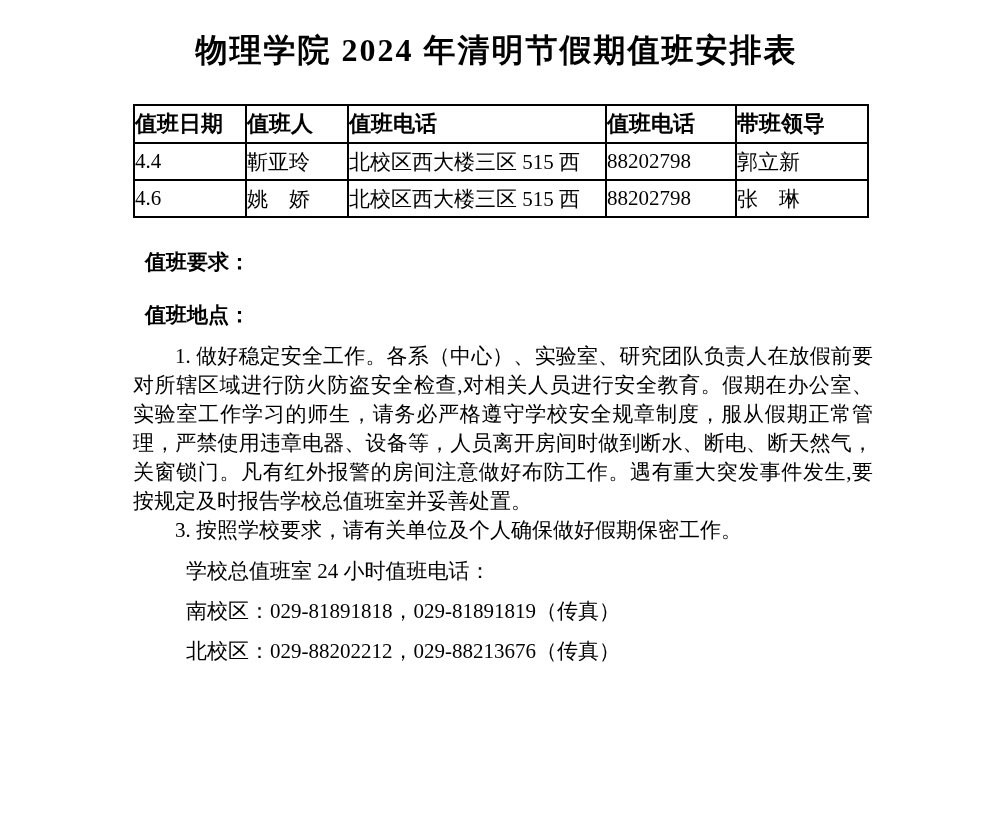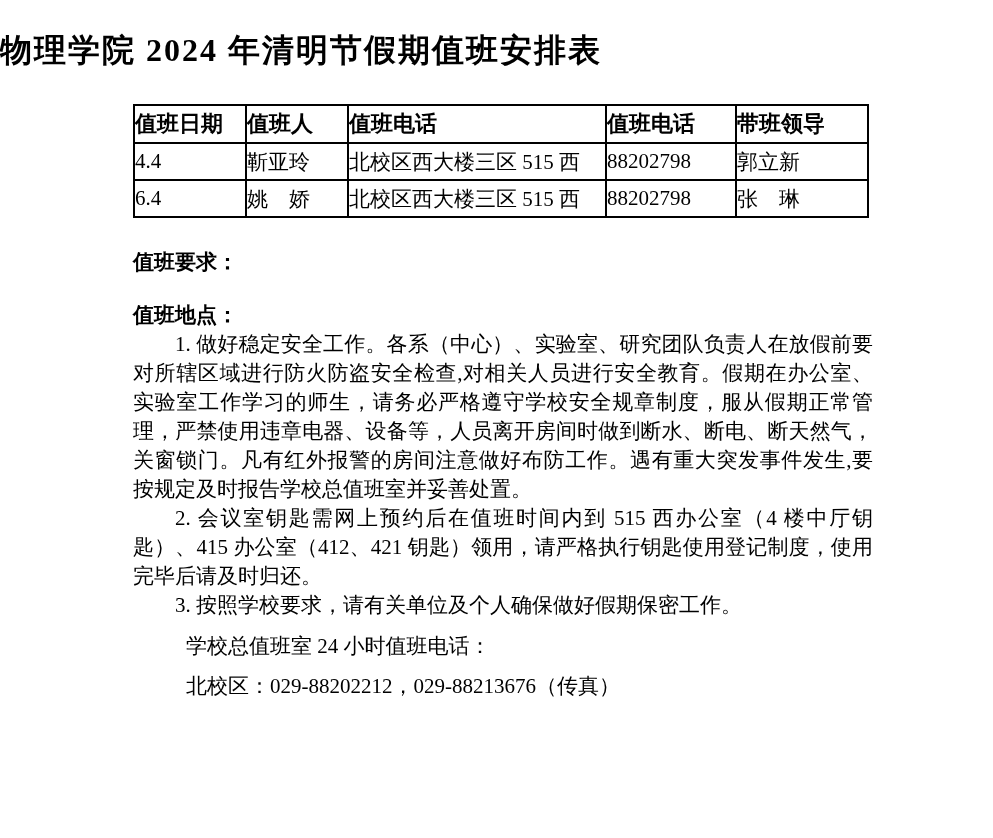--- a/index.html
+++ b/index.html
@@ -10,20 +10,21 @@
     width: 993px;
     height: 838px;
     background: #ffffff;
     color: #000000;
     font-family: "Liberation Serif", "DejaVu Serif", serif;
     overflow: hidden;
     position: relative;
   }
   .doc-title {
     margin: 30px 0 0 0;
+    text-align: center;
     font-size: 32px;
     font-weight: bold;
     letter-spacing: 2px;
     line-height: 40px;
     white-space: nowrap;
   }
   table.duty-table {
     border-collapse: collapse;
     table-layout: fixed;
     margin: 34px 0 0 133px;
@@ -49,21 +50,21 @@
     font-weight: normal;
   }
   .content {
     margin-left: 133px;
     width: 740px;
     font-size: 21px;
     line-height: 29px;
   }
   .sec-heading {
     font-weight: bold;
-    margin: 0;
+    margin: 12px;
   }
   .req-heading { margin-top: 30px; }
   .notes-heading { margin-top: 24px; }
   .para {
     margin: 0;
     text-indent: 42px;
     text-align: justify;
   }
   .contact {
     margin-top: 12px;
@@ -100,37 +101,37 @@
     </thead>
     <tbody>
       <tr>
         <td>4.4</td>
         <td>靳亚玲</td>
         <td>北校区西大楼三区 515 西</td>
         <td>88202798</td>
         <td>郭立新</td>
       </tr>
       <tr>
-        <td>6.4</td>
+        <td>4.6</td>
         <td>姚　娇</td>
         <td>北校区西大楼三区 515 西</td>
         <td>88202798</td>
         <td>张　琳</td>
       </tr>
     </tbody>
   </table>
 
   <div class="content">
 
     <p class="sec-heading req-heading">值班要求：</p>
 
     <p class="sec-heading notes-heading">值班地点：</p>
     <p class="para">1. 做好稳定安全工作。各系（中心）、实验室、研究团队负责人在放假前要对所辖区域进行防火防盗安全检查,对相关人员进行安全教育。假期在办公室、实验室工作学习的师生，请务必严格遵守学校安全规章制度，服从假期正常管理，严禁使用违章电器、设备等，人员离开房间时做到断水、断电、断天然气，关窗锁门。凡有红外报警的房间注意做好布防工作。遇有重大突发事件发生,要按规定及时报告学校总值班室并妥善处置。</p>
-    <p class="para">2. 会议室钥匙需网上预约后在值班时间内到 515 西办公室（4 楼中厅钥匙）、415 办公室（412、421 钥匙）领用，请严格执行钥匙使用登记制度，使用完毕后请及时归还。</p>
     <p class="para">3. 按照学校要求，请有关单位及个人确保做好假期保密工作。</p>
 
     <div class="contact">
       <p class="contact-line">学校总值班室 24 小时值班电话：</p>
+      <p class="contact-line">南校区：029-81891818，029-81891819（传真）</p>
       <p class="contact-line">北校区：029-88202212，029-88213676（传真）</p>
     </div>
 
   </div>
 </div>
 
 </body></html>

